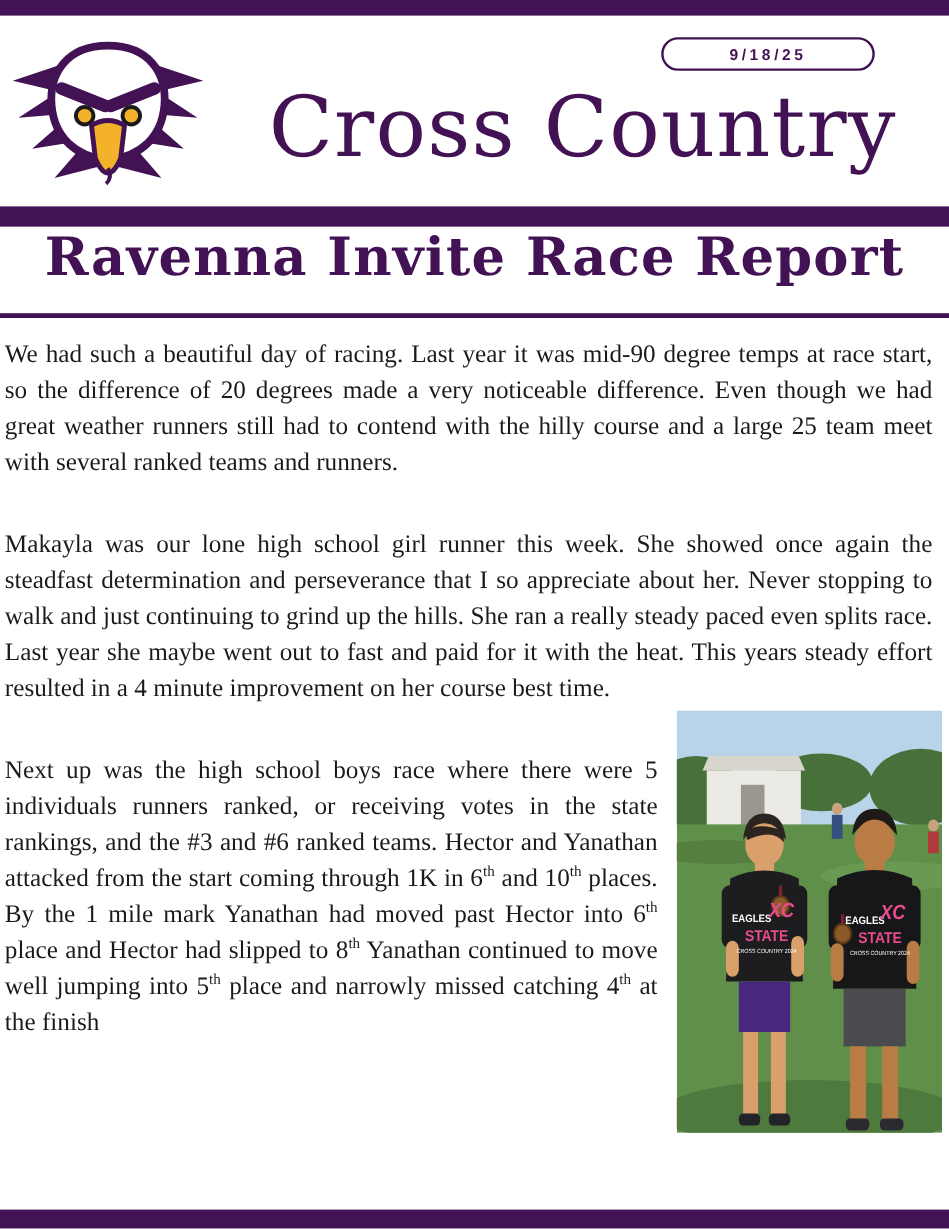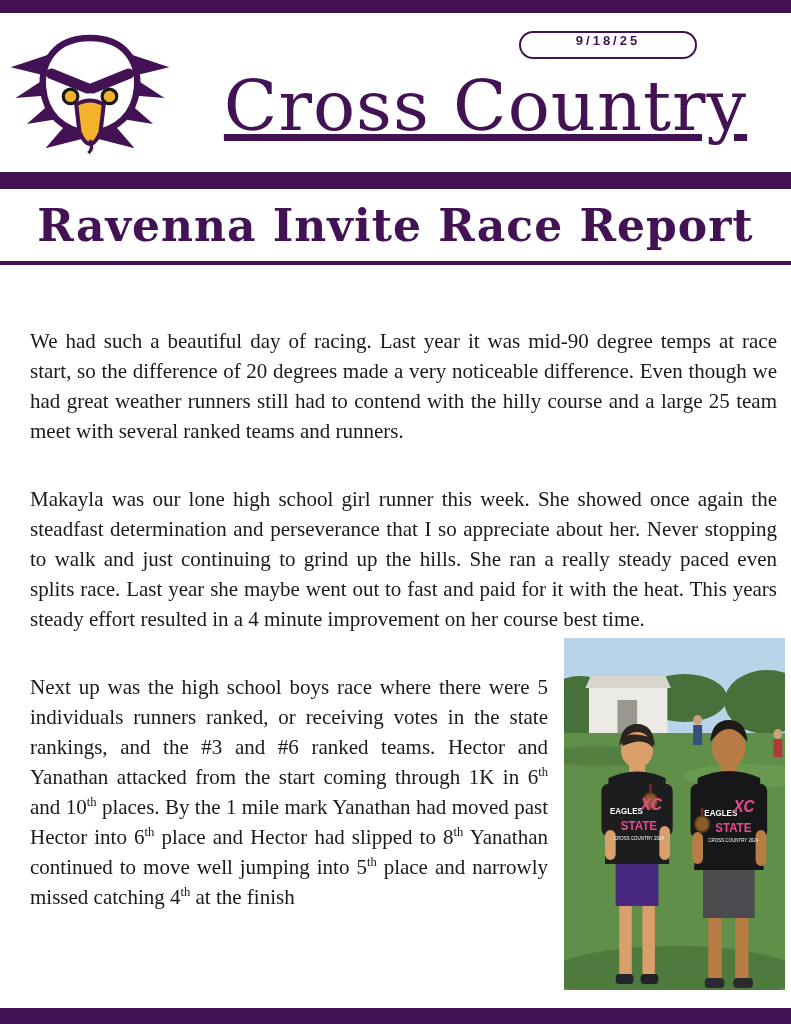--- a/index.html
+++ b/index.html
@@ -19,43 +19,41 @@
   .band{height:17px;background:var(--purple);}
   .rule{height:4px;background:var(--purple);}
 
   .header{height:159px;position:relative;display:flex;align-items:center;}
   .logo-box{width:180px;display:flex;justify-content:center;align-items:center;padding-top:6px;}
   .page-title{
     flex:1;text-align:center;color:var(--purple);
     font-family:"DejaVu Serif",serif;font-weight:400;
     font-size:70px;line-height:1;margin-top:26px;letter-spacing:1px;
     white-space:nowrap;
-    text-decoration:underline;
   }
   .date-badge{
-    position:absolute;top:18px;right:94px;width:178px;height:28px;
+    position:absolute;top:18px;right:62px;width:178px;height:28px;
     border:2px solid var(--purple);border-radius:16px;background:#fff;
-    display:flex;align-items:flex-start;justify-content:center;
+    display:flex;align-items:center;justify-content:center;
   }
   .date-badge span{
     font-family:"Liberation Sans",sans-serif;font-weight:bold;
     font-size:13px;letter-spacing:3px;color:var(--purple);
   }
 
-  .banner{height:72px;display:flex;align-items:center;justify-content:center;background:#fff;}
+  .banner{height:72px;display:flex;align-items:flex-start;justify-content:center;background:#fff;}
   .banner-title{
     font-family:"DejaVu Serif",serif;font-weight:600;
     font-size:44px;color:var(--purple);letter-spacing:1px;white-space:nowrap;
   }
 
   .article{
-    padding:15px 14px 0 30px;
+    padding:15px 14px 0 4px;
     font-size:21px;line-height:30px;color:var(--ink);
     text-align:justify;
-    margin-top:46px;
   }
   .article p{margin-bottom:38px;}
   .article p:last-child{margin-bottom:0;}
   sup{font-size:0.6em;vertical-align:super;line-height:0;}
 
   .photo{
     float:right;width:221px;height:352px;
     margin:-34px -8px 0 16px;
     display:block;
   }

